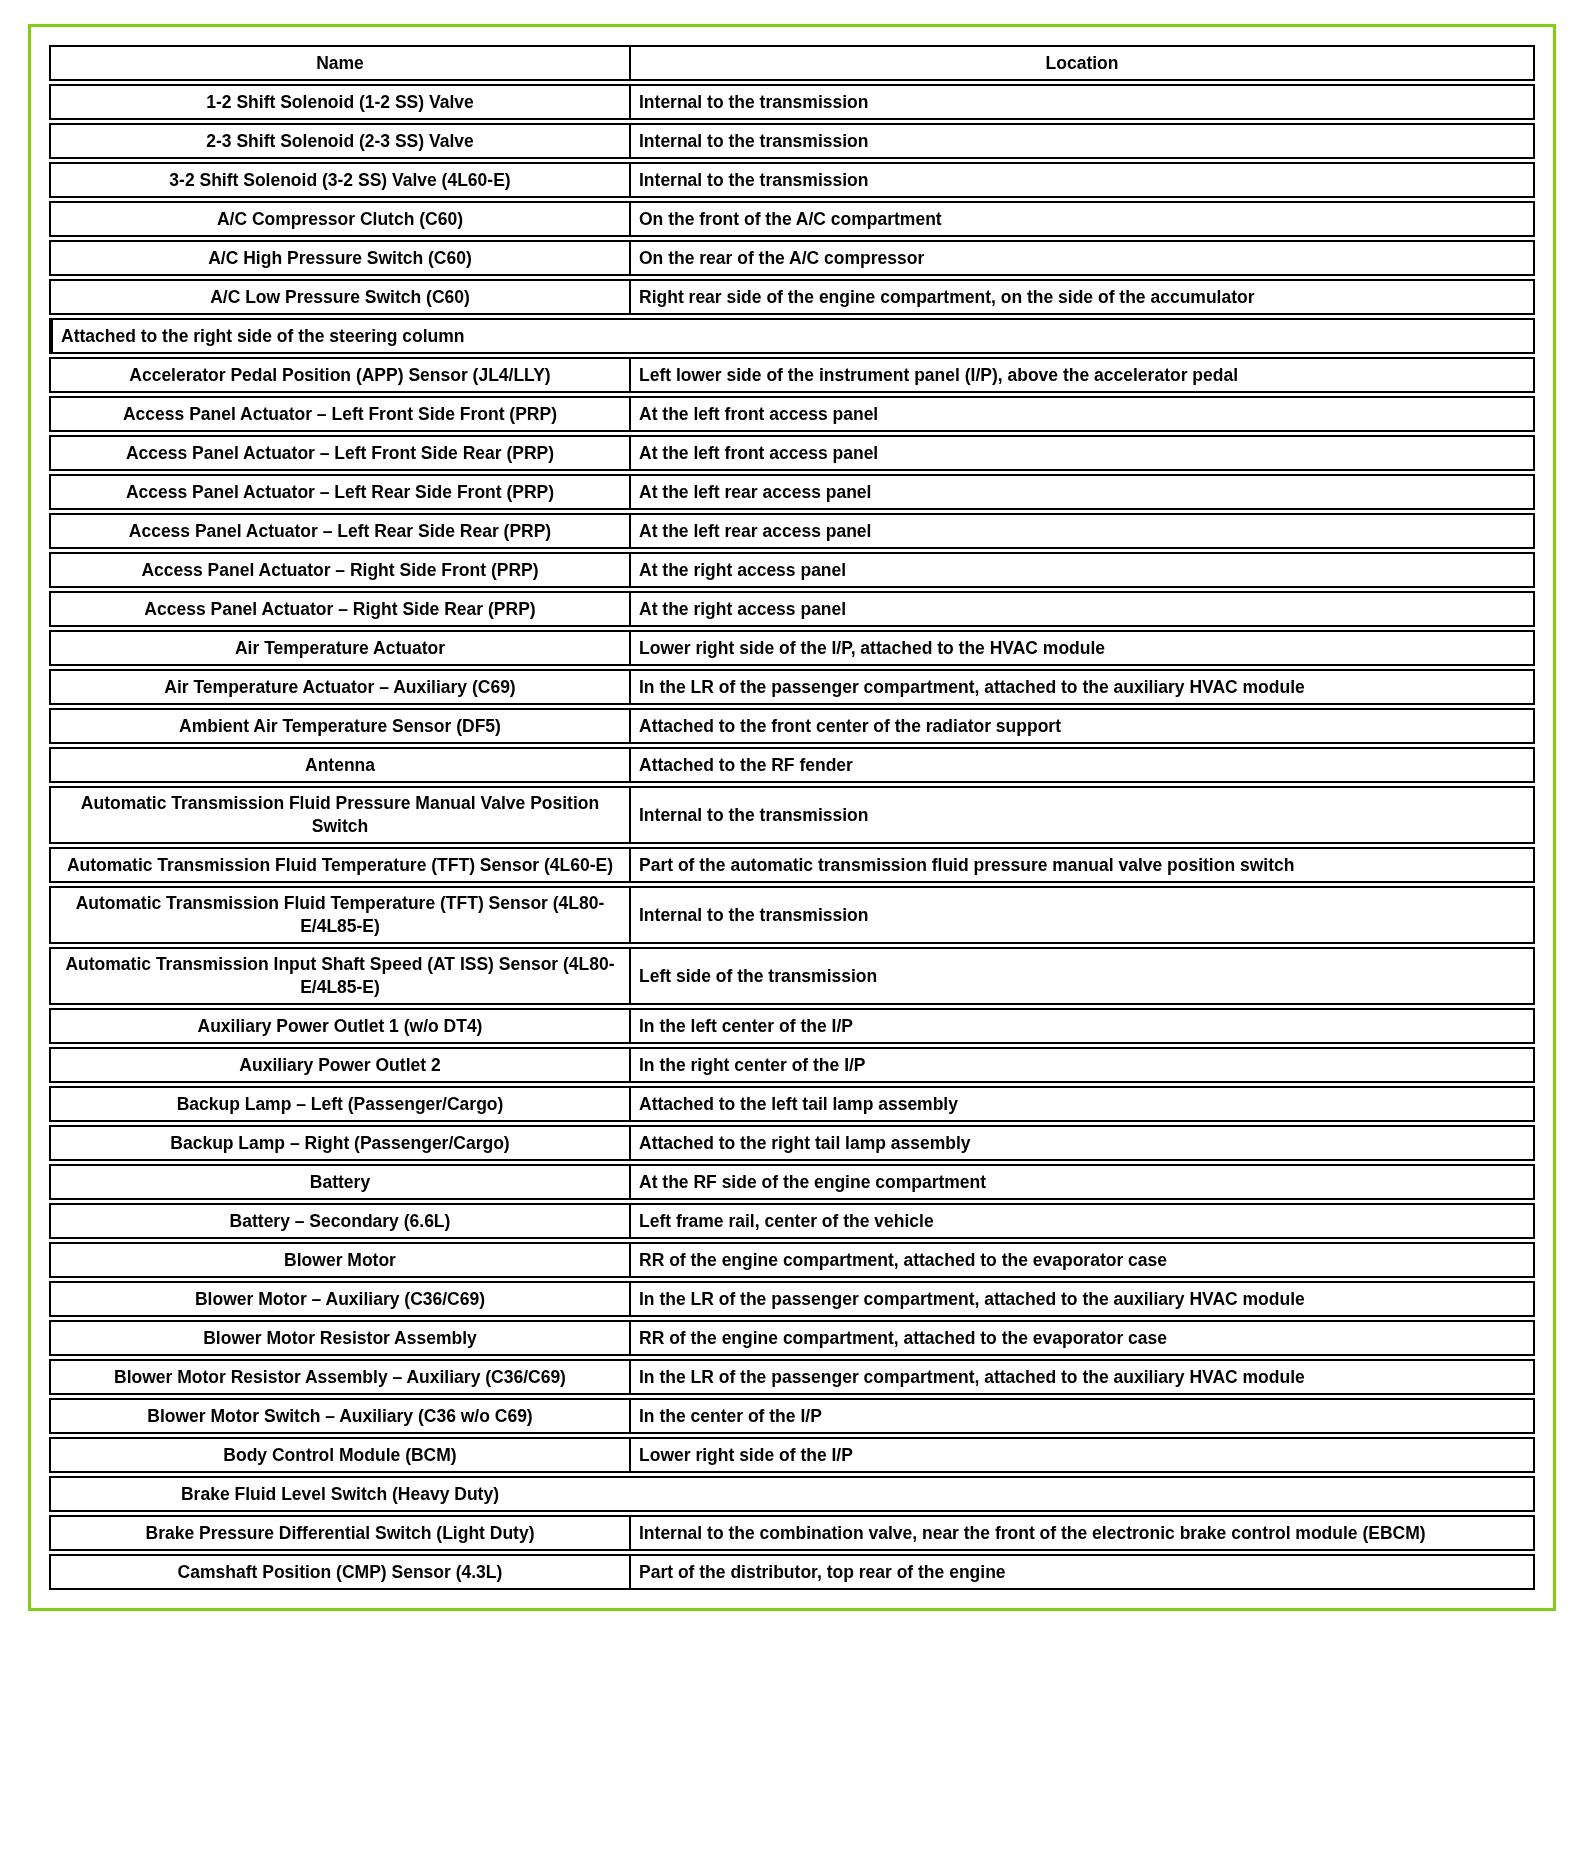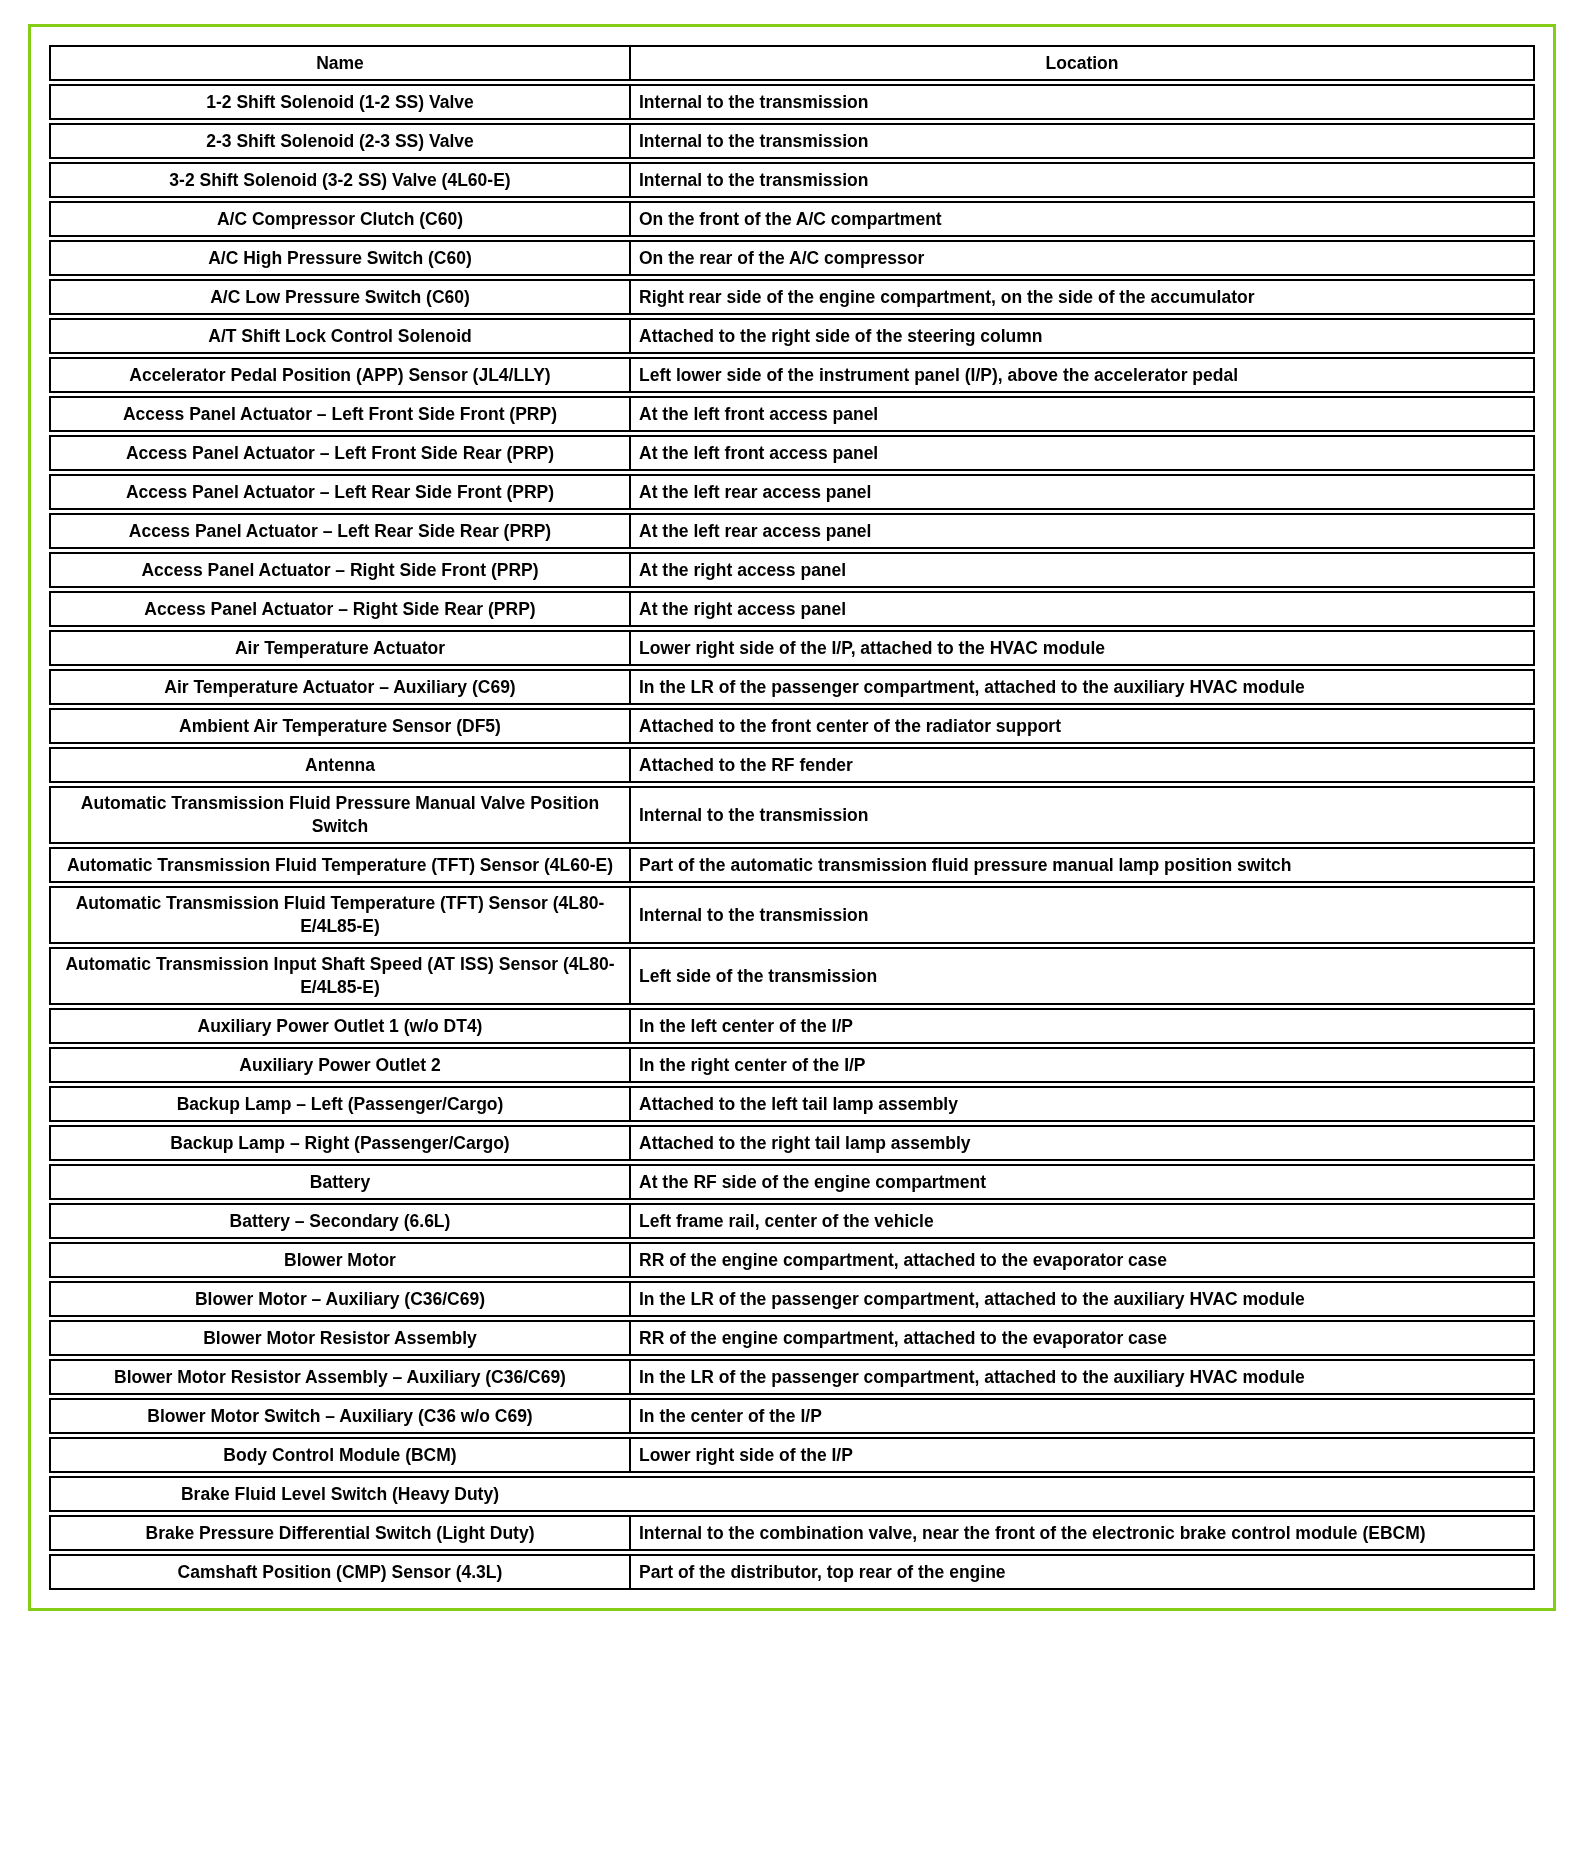--- a/index.html
+++ b/index.html
@@ -92,21 +92,20 @@
         </div>
         <div class="trow">
           <div class="cell name-cell">A/C High Pressure Switch (C60)</div>
           <div class="cell loc-cell">On the rear of the A/C compressor</div>
         </div>
         <div class="trow">
           <div class="cell name-cell">A/C Low Pressure Switch (C60)</div>
           <div class="cell loc-cell">Right rear side of the engine compartment, on the side of the accumulator</div>
         </div>
         <div class="trow">
-          <div class="cell name-cell">A/T Shift Lock Control Solenoid</div>
           <div class="cell loc-cell">Attached to the right side of the steering column</div>
         </div>
         <div class="trow">
           <div class="cell name-cell">Accelerator Pedal Position (APP) Sensor (JL4/LLY)</div>
           <div class="cell loc-cell">Left lower side of the instrument panel (I/P), above the accelerator pedal</div>
         </div>
         <div class="trow">
           <div class="cell name-cell">Access Panel Actuator – Left Front Side Front (PRP)</div>
           <div class="cell loc-cell">At the left front access panel</div>
         </div>
@@ -145,21 +144,21 @@
         <div class="trow">
           <div class="cell name-cell">Antenna</div>
           <div class="cell loc-cell">Attached to the RF fender</div>
         </div>
         <div class="trow">
           <div class="cell name-cell">Automatic Transmission Fluid Pressure Manual Valve Position Switch</div>
           <div class="cell loc-cell">Internal to the transmission</div>
         </div>
         <div class="trow">
           <div class="cell name-cell">Automatic Transmission Fluid Temperature (TFT) Sensor (4L60-E)</div>
-          <div class="cell loc-cell">Part of the automatic transmission fluid pressure manual lamp position switch</div>
+          <div class="cell loc-cell">Part of the automatic transmission fluid pressure manual valve position switch</div>
         </div>
         <div class="trow">
           <div class="cell name-cell">Automatic Transmission Fluid Temperature (TFT) Sensor (4L80-E/4L85-E)</div>
           <div class="cell loc-cell">Internal to the transmission</div>
         </div>
         <div class="trow">
           <div class="cell name-cell">Automatic Transmission Input Shaft Speed (AT ISS) Sensor (4L80-E/4L85-E)</div>
           <div class="cell loc-cell">Left side of the transmission</div>
         </div>
         <div class="trow">

